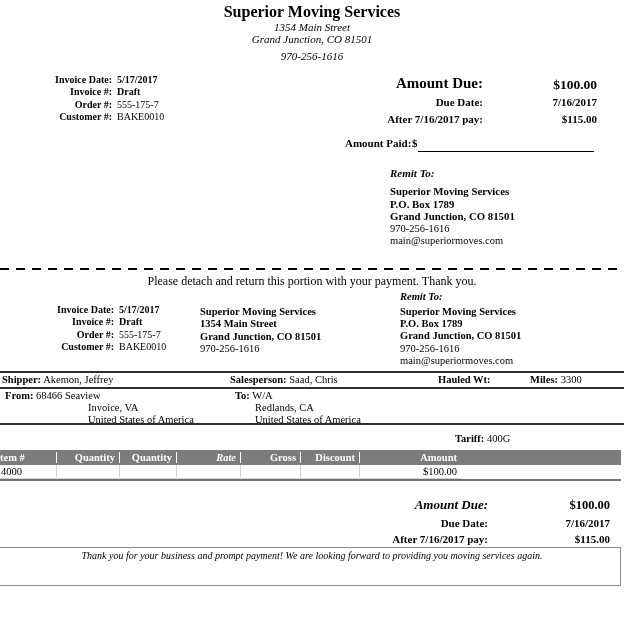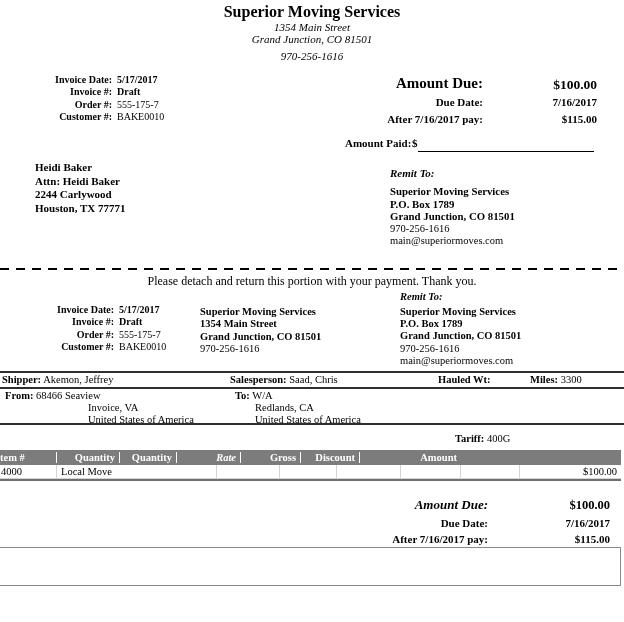--- a/index.html
+++ b/index.html
@@ -101,26 +101,20 @@
   <span class="r-lab" style="top:96px;font-size:11px;">Due Date:</span>
   <span class="r-val" style="top:96px;font-size:11px;">7/16/2017</span>
 
   <span class="r-lab" style="top:113px;font-size:11px;">After 7/16/2017 pay:</span>
   <span class="r-val" style="top:113px;font-size:11px;">$115.00</span>
 
   <span class="abs b" style="left:345px;top:137px;font-size:11px;">Amount Paid:</span>
   <span class="abs b" style="left:412px;top:137px;font-size:11px;">$</span>
   <div class="paid-line"></div>
 
-  <div class="abs cust">
-    <div>Heidi Baker</div>
-    <div>Attn: Heidi Baker</div>
-    <div>2244 Carlywood</div>
-    <div>Houston, TX 77771</div>
-  </div>
 
   <div class="abs" style="left:390px;top:167px;">
     <div class="remit-head">Remit To:</div>
     <div style="height:6px;"></div>
     <div class="remit-line-b">Superior Moving Services</div>
     <div class="remit-line-b">P.O. Box 1789</div>
     <div class="remit-line-b">Grand Junction, CO 81501</div>
     <div class="remit-line">970-256-1616</div>
     <div class="remit-line">main@superiormoves.com</div>
   </div>
@@ -209,35 +203,35 @@
       <div class="th c0">Item #</div>
       <div class="th c2">Quantity</div>
       <div class="th c3">Quantity</div>
       <div class="th c4">Rate</div>
       <div class="th c5">Gross</div>
       <div class="th c6">Discount</div>
       <div class="th c7">Amount</div>
     </div>
     <div class="trow">
       <div class="td c0">4000</div>
-      <div class="td c1">Local Move</div>
       <div class="td c2"></div>
       <div class="td c3"></div>
       <div class="td c4"></div>
       <div class="td c5"></div>
       <div class="td c6"></div>
       <div class="td c7">$100.00</div>
     </div>
     <div class="tbl-bottom"></div>
   </div>
 
   <span class="t-lab i" style="top:497px;font-size:13px;">Amount Due:</span>
   <span class="t-val" style="top:498px;font-size:12.5px;">$100.00</span>
 
   <span class="t-lab" style="top:517px;font-size:11px;">Due Date:</span>
   <span class="t-val" style="top:517px;font-size:11px;">7/16/2017</span>
 
   <span class="t-lab" style="top:533px;font-size:11px;">After 7/16/2017 pay:</span>
   <span class="t-val" style="top:533px;font-size:11px;">$115.00</span>
 
   <div class="abs foot-box"></div>
+  <div class="abs ctr foot-txt">Thank you for your business and prompt payment!  We are looking forward to providing you moving services again.</div>
 
 </div>
 
 </body></html>

